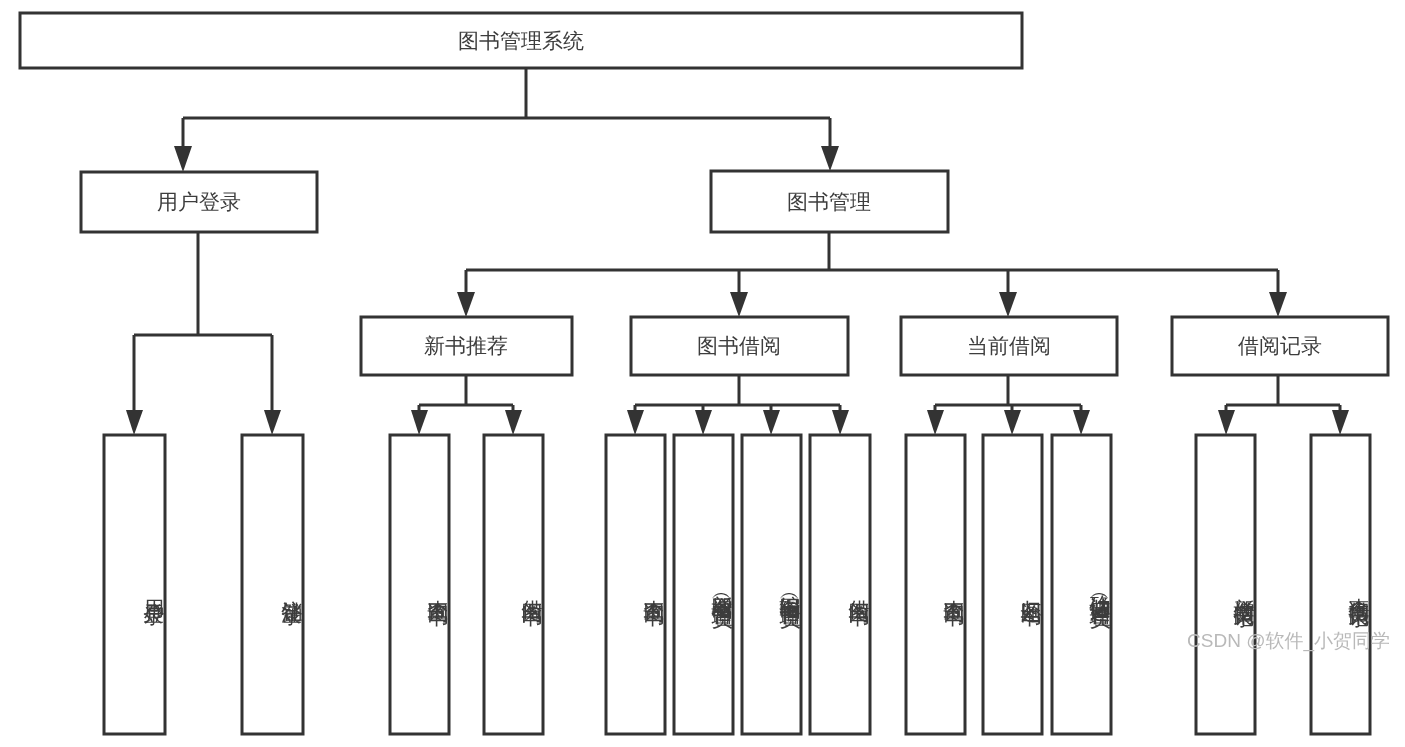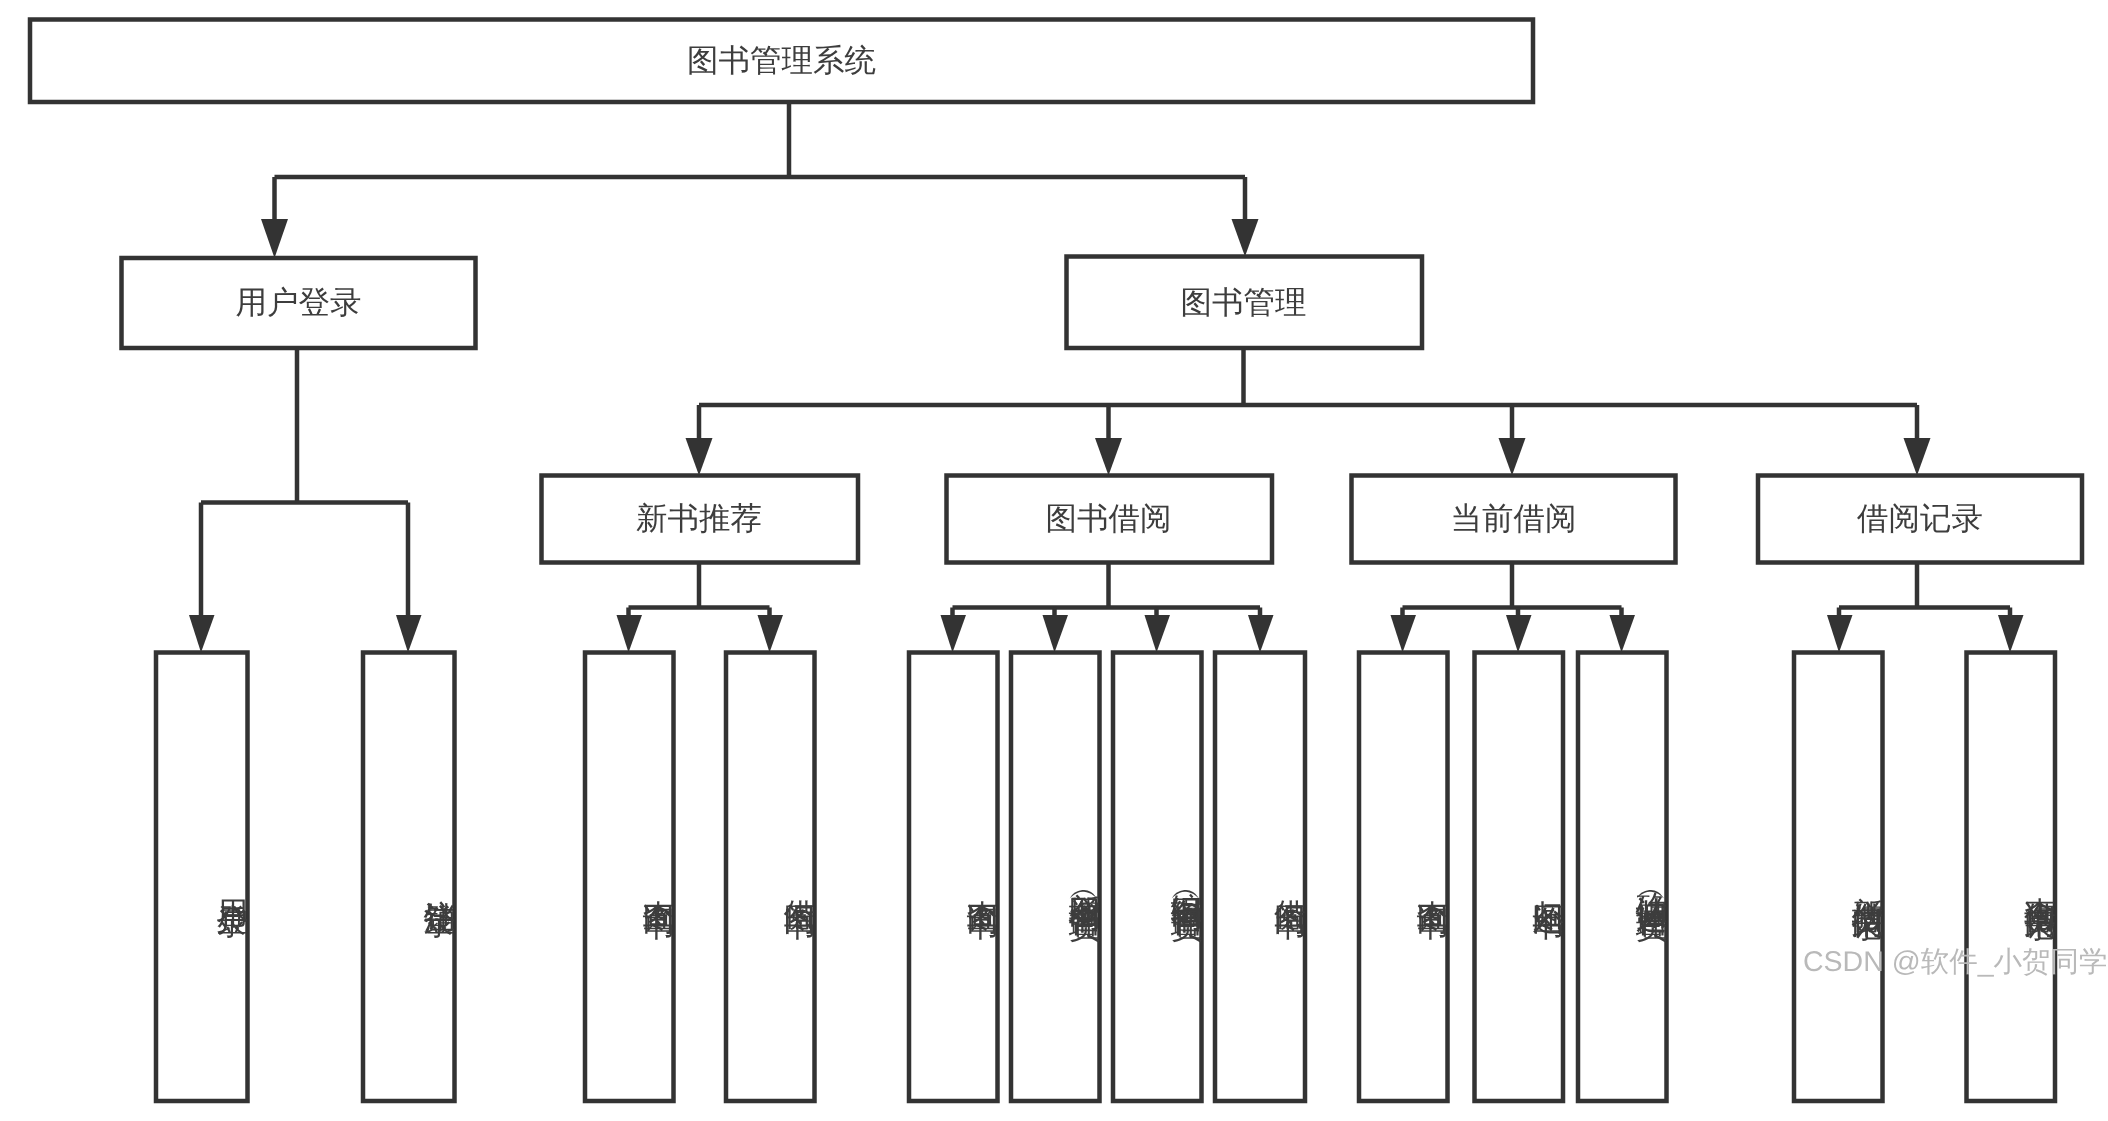--- a/index.html
+++ b/index.html
@@ -58,21 +58,21 @@
     color: #3d3d3d;
     letter-spacing: 2px;
     display: flex;
     align-items: flex-start;
     justify-content: center;
     white-space: nowrap;
     pointer-events: none;
   }
   .watermark {
     position: absolute;
-    right: 0;
+    right: 15px;
     bottom: 6px;
     font-family: "Liberation Sans", "DejaVu Sans", sans-serif;
     font-size: 19px;
     color: #b9b9b9;
     white-space: nowrap;
   }
 </style>
 </head>
 <body>
 

